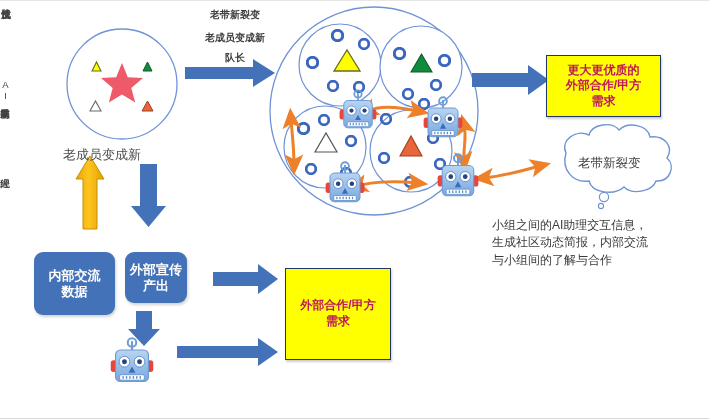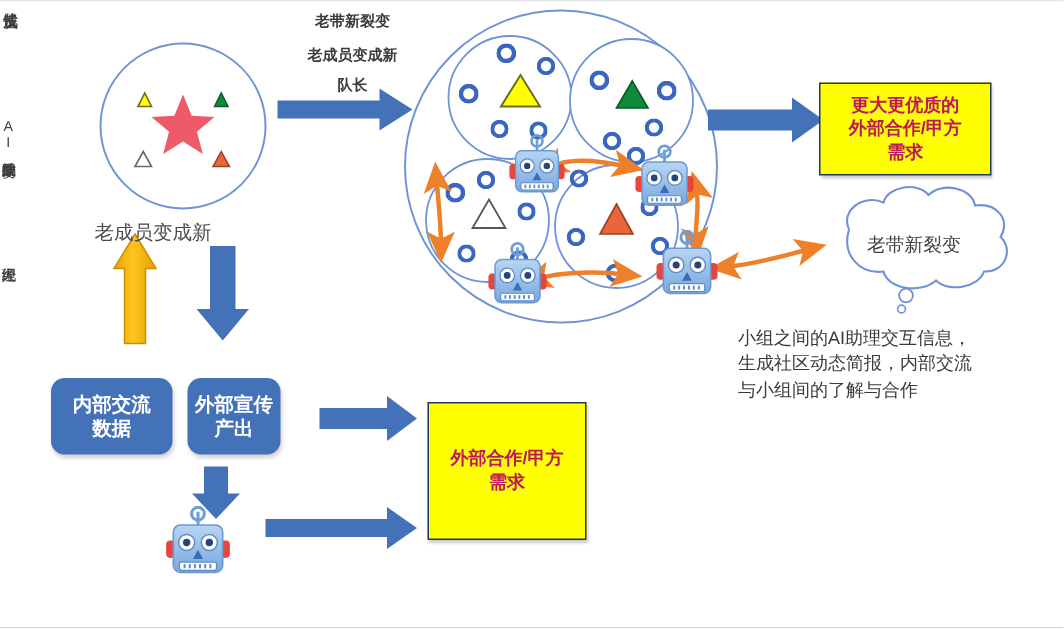--- a/index.html
+++ b/index.html
@@ -256,21 +256,21 @@
   <div class="txt hdr-txt" style="left:178px;top:51px;width:114px;">队长</div>
   <div class="txt hdr-txt" style="left:172px;top:31px;width:126px;">老成员变成新</div>
 
   <div class="txt label-gray" style="left:63px;top:146px;">老成员变成新</div>
 
   <div class="vtxt" style="left:33px;top:160px;height:78px;">反馈成长迭代</div>
 
   <div class="vtxt2" style="left:64px;top:318px;height:92px;">AI采集数据变成助</div>
   <div class="vtxt2" style="left:51px;top:318px;height:92px;">理经纪人</div>
 
-  <div class="bluebox" style="left:34px;top:251px;width:81px;height:51px;">
+  <div class="bluebox" style="left:34px;top:251px;width:81px;height:63px;">
     <span style="white-space:pre-line;">内部交流
 数据</span>
   </div>
 
   <div class="bluebox" style="left:125px;top:251px;width:62px;height:51px;">
     <span style="white-space:pre-line;">外部宣传
 产出</span>
   </div>
 
   <div class="arrowlabel" style="left:477px;top:71px;width:48px;">吸引</div>

